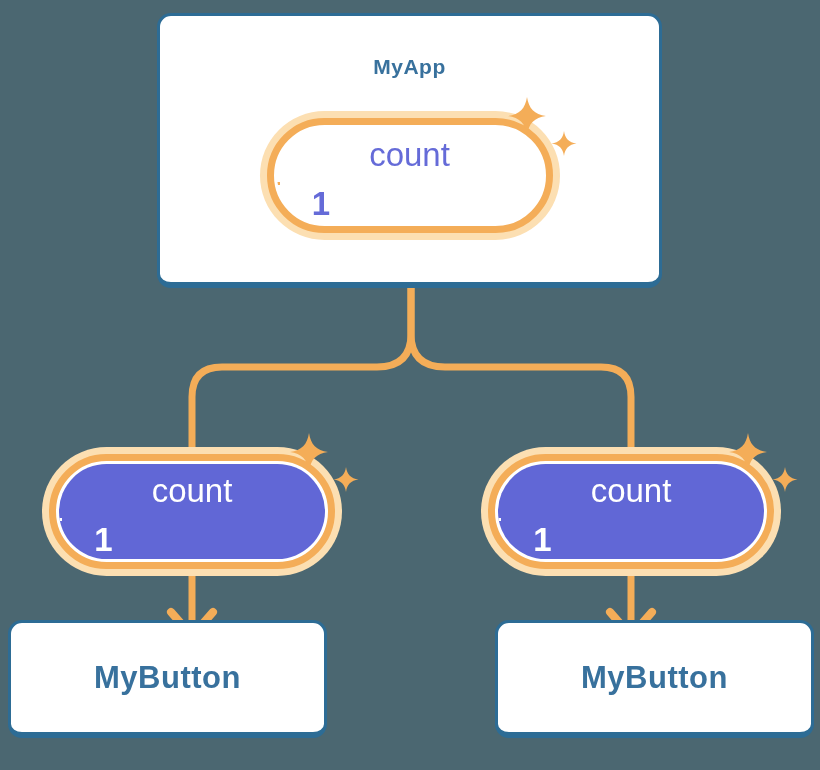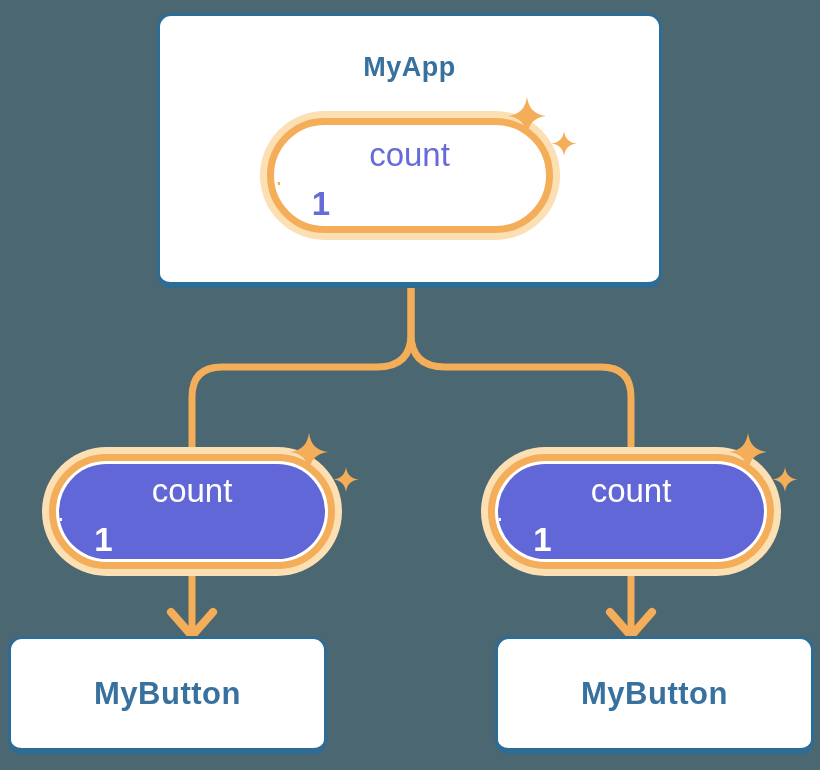--- a/index.html
+++ b/index.html
@@ -31,28 +31,28 @@
   .card.root {
     left: 157px; top: 13px;
     width: 505px; height: 275px;
     display: flex;
     flex-direction: column;
     align-items: center;
     padding-top: 32px;
   }
   .card-title {
     color: #38719d;
-    font-size: 27px;
+    font-size: 21px;
     font-weight: bold;
     letter-spacing: 0.5px;
     line-height: 38px;
   }
   .card.leaf {
     width: 319px; height: 118px;
-    top: 636px;
+    top: 620px;
     display: flex;
     align-items: center;
     justify-content: center;
   }
   .card.leaf .card-title { font-size: 31px; }
   .leaf-left  { left: 8px; }
   .leaf-right { left: 495px; }
 
   
   .pill-wrap {

